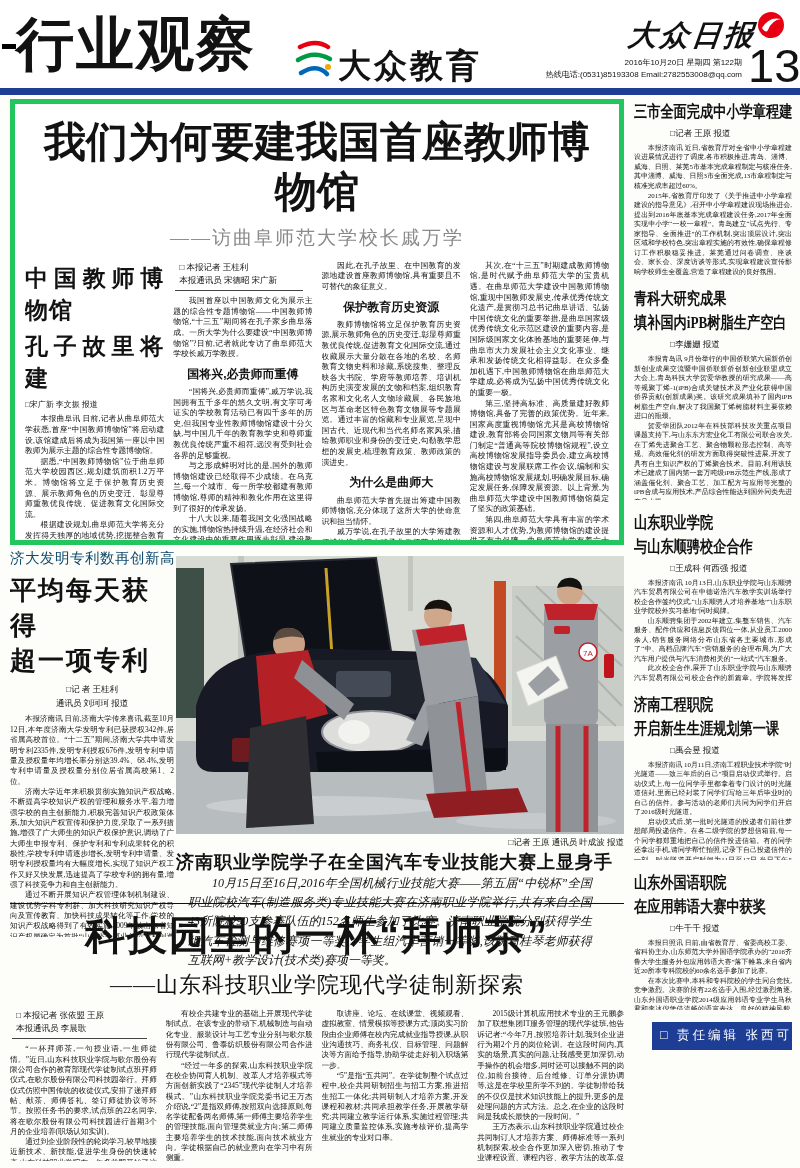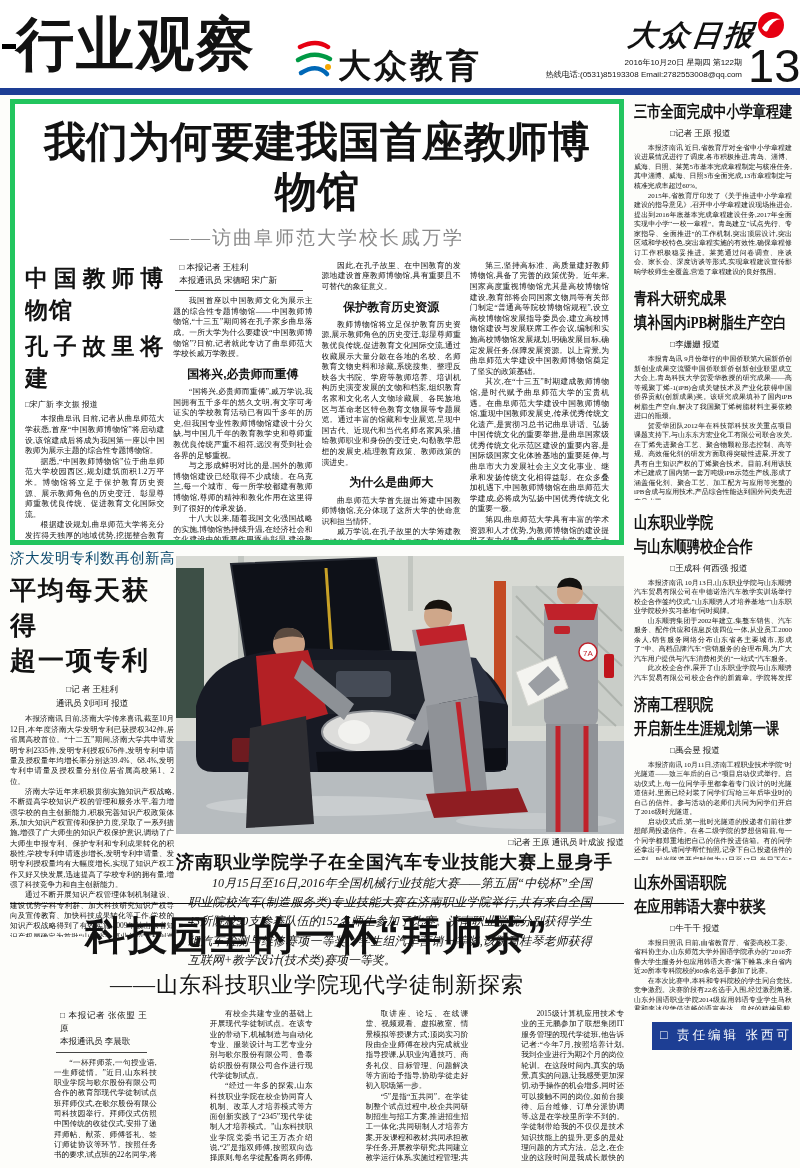--- a/index.html
+++ b/index.html
@@ -53,21 +53,21 @@
   .caption-title { left:176px; top:850px; font-size:18px; font-weight:bold; letter-spacing:1px; }
   .caption-body { left:188px; top:874px; width:404px; font-size:12px; font-style:italic;
                   line-height:1.6; }
   .divider { left:10px; top:903px; width:614px; border-top:1px solid #111; height:0; }
 
   
   .tea { left:10px; top:908px; width:614px; height:258px; overflow:hidden; }
   .tea-headline { text-align:center; font-size:40px; font-weight:900; letter-spacing:2px; }
   .tea-subtitle { text-align:center; font-size:22px; margin-top:7px; letter-spacing:1px; }
   .tea-cols { display:flex; gap:9px; margin-top:9px; height:152px; overflow:hidden; }
-  .tea-col { flex:1; font-size:7.6px; line-height:1.36; overflow:hidden;margin-left:44px; }
+  .tea-col { flex:1; font-size:7.6px; line-height:1.36; overflow:hidden; }
 
   
   .rail { left:634px; top:100px; width:158px; height:1062px; overflow:hidden; }
   .rail-article { margin-bottom:11px; }
   .rail-h { font-size:16.5px; font-weight:bold; white-space:nowrap; line-height:1.45;
             transform:scaleX(0.8); transform-origin:left; }
   .rail-byline { font-size:8.5px; margin:4px 0 3px;padding-left:36px; }
   .rail-body { font-size:6.9px; line-height:1.38; overflow:hidden; }
   .editor-box { margin:12px 0 0 18px; width:148px; height:28px; background:#1d3e94; color:#fff;
                 display:flex; align-items:center; justify-content:center;
@@ -139,22 +139,22 @@
           <p>教师博物馆将立足保护教育历史资源,展示教师角色的历史变迁,彰显尊师重教优良传统,促进教育文化国际交流,通过收藏展示大量分散在各地的名校、名师教育文物史料和珍藏,系统搜集、整理反映各大书院、学府等教师培养、培训机构历史演变发展的文物和档案,组织教育名家和文化名人文物珍藏展、各民族地区与革命老区特色教育文物展等专题展览。通过丰富的馆藏和专业展览,呈现中国古代、近现代和当代名师名家风采,描绘教师职业和身份的变迁史,勾勒教学思想的发展史,梳理教育政策、教师政策的演进史。</p>
         </div>
       <div class="col-subhead">为什么是曲师大</div>
       <div>
           <p>曲阜师范大学首先提出筹建中国教师博物馆,充分体现了这所大学的使命意识和担当情怀。</p>
           <p>戚万学说,在孔子故里的大学筹建教师博物馆,是历史赋予曲阜师范大学的光荣使命。曲阜是中国教育的发源地,2500年前,被尊为至圣先师、万世师表的孔子即在曲阜设坛讲学,开教化风气之先。今天,面对实现中华民族伟大复兴中国梦的历史使命,弘扬尊师重教传统尤为重要,因为这一传统关系到科教兴国与人才强国的国家战略。由孔子故里的师范学府来建设“中国教师博物馆”,对于促进尊师重教在全社会蔚然成风而言,将具有深远的象征意义和鲜明的引领作用。</p>
         </div>
     </div>
     <div class="lead-col jtext">
       <div>
+          <p>其次,在“十三五”时期建成教师博物馆,是时代赋予曲阜师范大学的宝贵机遇。在曲阜师范大学建设中国教师博物馆,重现中国教师发展史,传承优秀传统文化遗产,是贯彻习总书记曲阜讲话、弘扬中国传统文化的重要举措,是曲阜国家级优秀传统文化示范区建设的重要内容,是国际级国家文化体验基地的重要延伸,与曲阜市大力发展社会主义文化事业、继承和发扬传统文化相得益彰。在众多叠加机遇下,中国教师博物馆在曲阜师范大学建成,必将成为弘扬中国优秀传统文化的重要一极。</p>
           <p>第三,坚持高标准、高质量建好教师博物馆,具备了完善的政策优势。近年来,国家高度重视博物馆尤其是高校博物馆建设,教育部将会同国家文物局等有关部门制定“普通高等院校博物馆规程”,设立高校博物馆发展指导委员会,建立高校博物馆建设与发展联席工作会议,编制和实施高校博物馆发展规划,明确发展目标,确定发展任务,保障发展资源。以上背景,为曲阜师范大学建设中国教师博物馆奠定了坚实的政策基础。</p>
-          <p>其次,在“十三五”时期建成教师博物馆,是时代赋予曲阜师范大学的宝贵机遇。在曲阜师范大学建设中国教师博物馆,重现中国教师发展史,传承优秀传统文化遗产,是贯彻习总书记曲阜讲话、弘扬中国传统文化的重要举措,是曲阜国家级优秀传统文化示范区建设的重要内容,是国际级国家文化体验基地的重要延伸,与曲阜市大力发展社会主义文化事业、继承和发扬传统文化相得益彰。在众多叠加机遇下,中国教师博物馆在曲阜师范大学建成,必将成为弘扬中国优秀传统文化的重要一极。</p>
           <p>第四,曲阜师范大学具有丰富的学术资源和人才优势,为教师博物馆的建设提供了有力保障。曲阜师范大学有着六十多年的办学历史和深厚的文化积淀,是山东省重点大学,山东省首批应用型人才培养特色名校。历史学科始建于1955年,是曲阜师范大学最早建立的三个系科之一。山东省批准设立的唯一的文化传承协同创新中心——孔子与山东文化强省战略协同创新中心以该院为重要依托。学院拥有大型文献中心和文物馆,馆藏数量居省属院校之首;聚集了一批博物馆领域的资深专家和青年才俊;博物馆的建设将为文物收集、保护、修复、陈列、展示和研究提供坚实的硬件保障。</p>
         </div>
     </div>
   </div>
 </div>
 
 <div class="abs patent">
   <div class="patent-kicker">济大发明专利数再创新高</div>
   <div class="patent-h">平均每天获得</div>
   <div class="patent-h">超一项专利</div>

